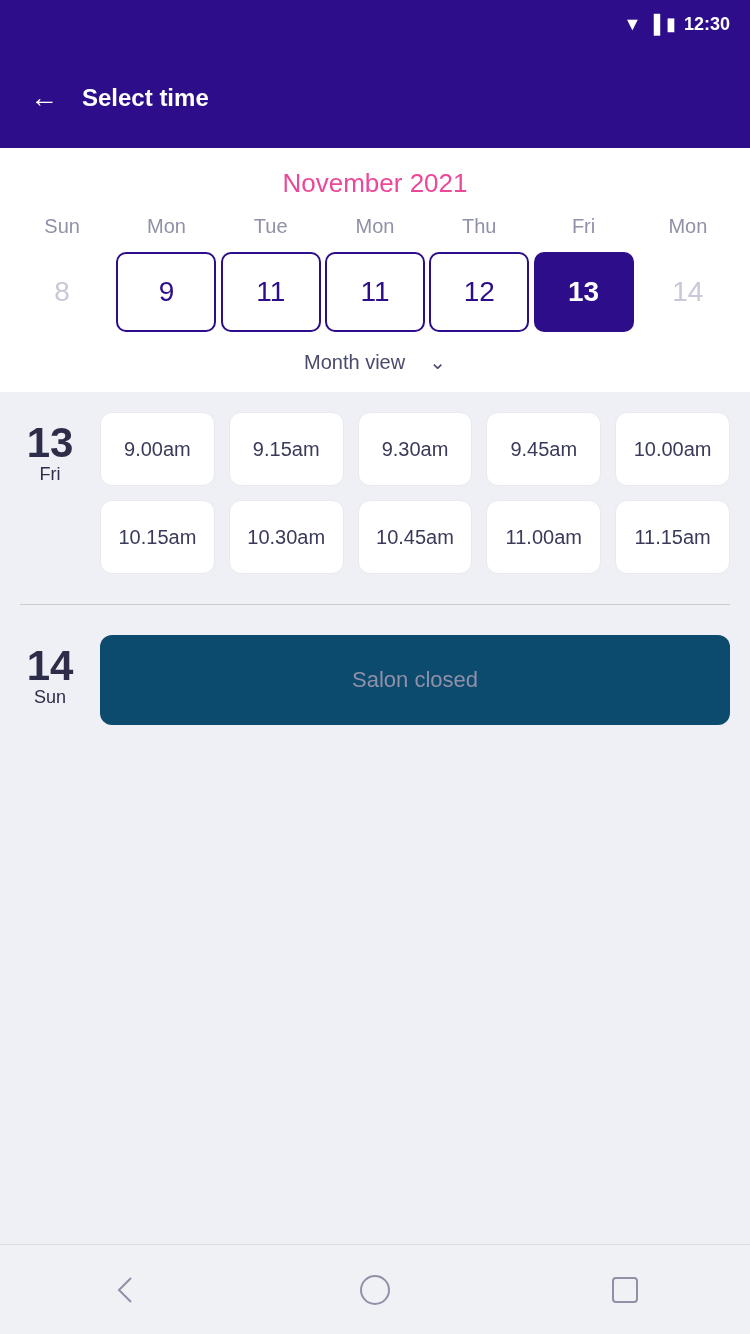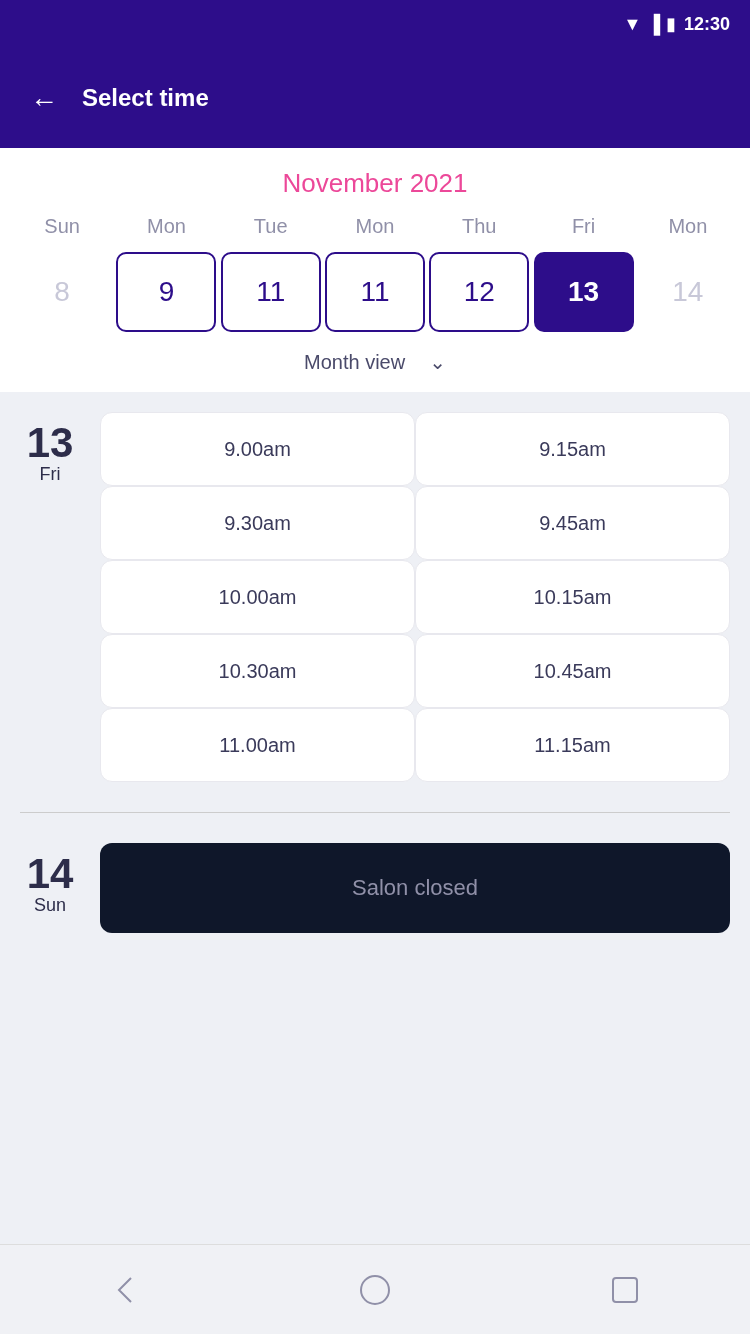--- a/index.html
+++ b/index.html
@@ -158,21 +158,22 @@
       color: #2d2d4a;
       line-height: 1;
     }
     .day-name {
       font-size: 18px;
       color: #2d2d4a;
       font-weight: 400;
     }
     .time-grid {
       display: grid;
-      grid-template-columns: repeat(2, 1fr);
+      grid-template-columns: repeat(5, 1fr);
+      gap: 14px;
       flex: 1;
     }
     .time-slot {
       background: white;
       border-radius: 12px;
       height: 74px;
       display: flex;
       align-items: center;
       justify-content: center;
       font-size: 20px;
@@ -181,21 +182,21 @@
       border: 1px solid #e8e8ee;
     }
 
     .salon-closed-block {
       display: flex;
       gap: 20px;
       margin-bottom: 20px;
     }
     .salon-closed-msg {
       flex: 1;
-      background: #0f172a;
+      background: #0c4a6e;
       border-radius: 12px;
       height: 90px;
       display: flex;
       align-items: center;
       justify-content: center;
       font-size: 22px;
       color: #9090a8;
     }
 
     .divider {

